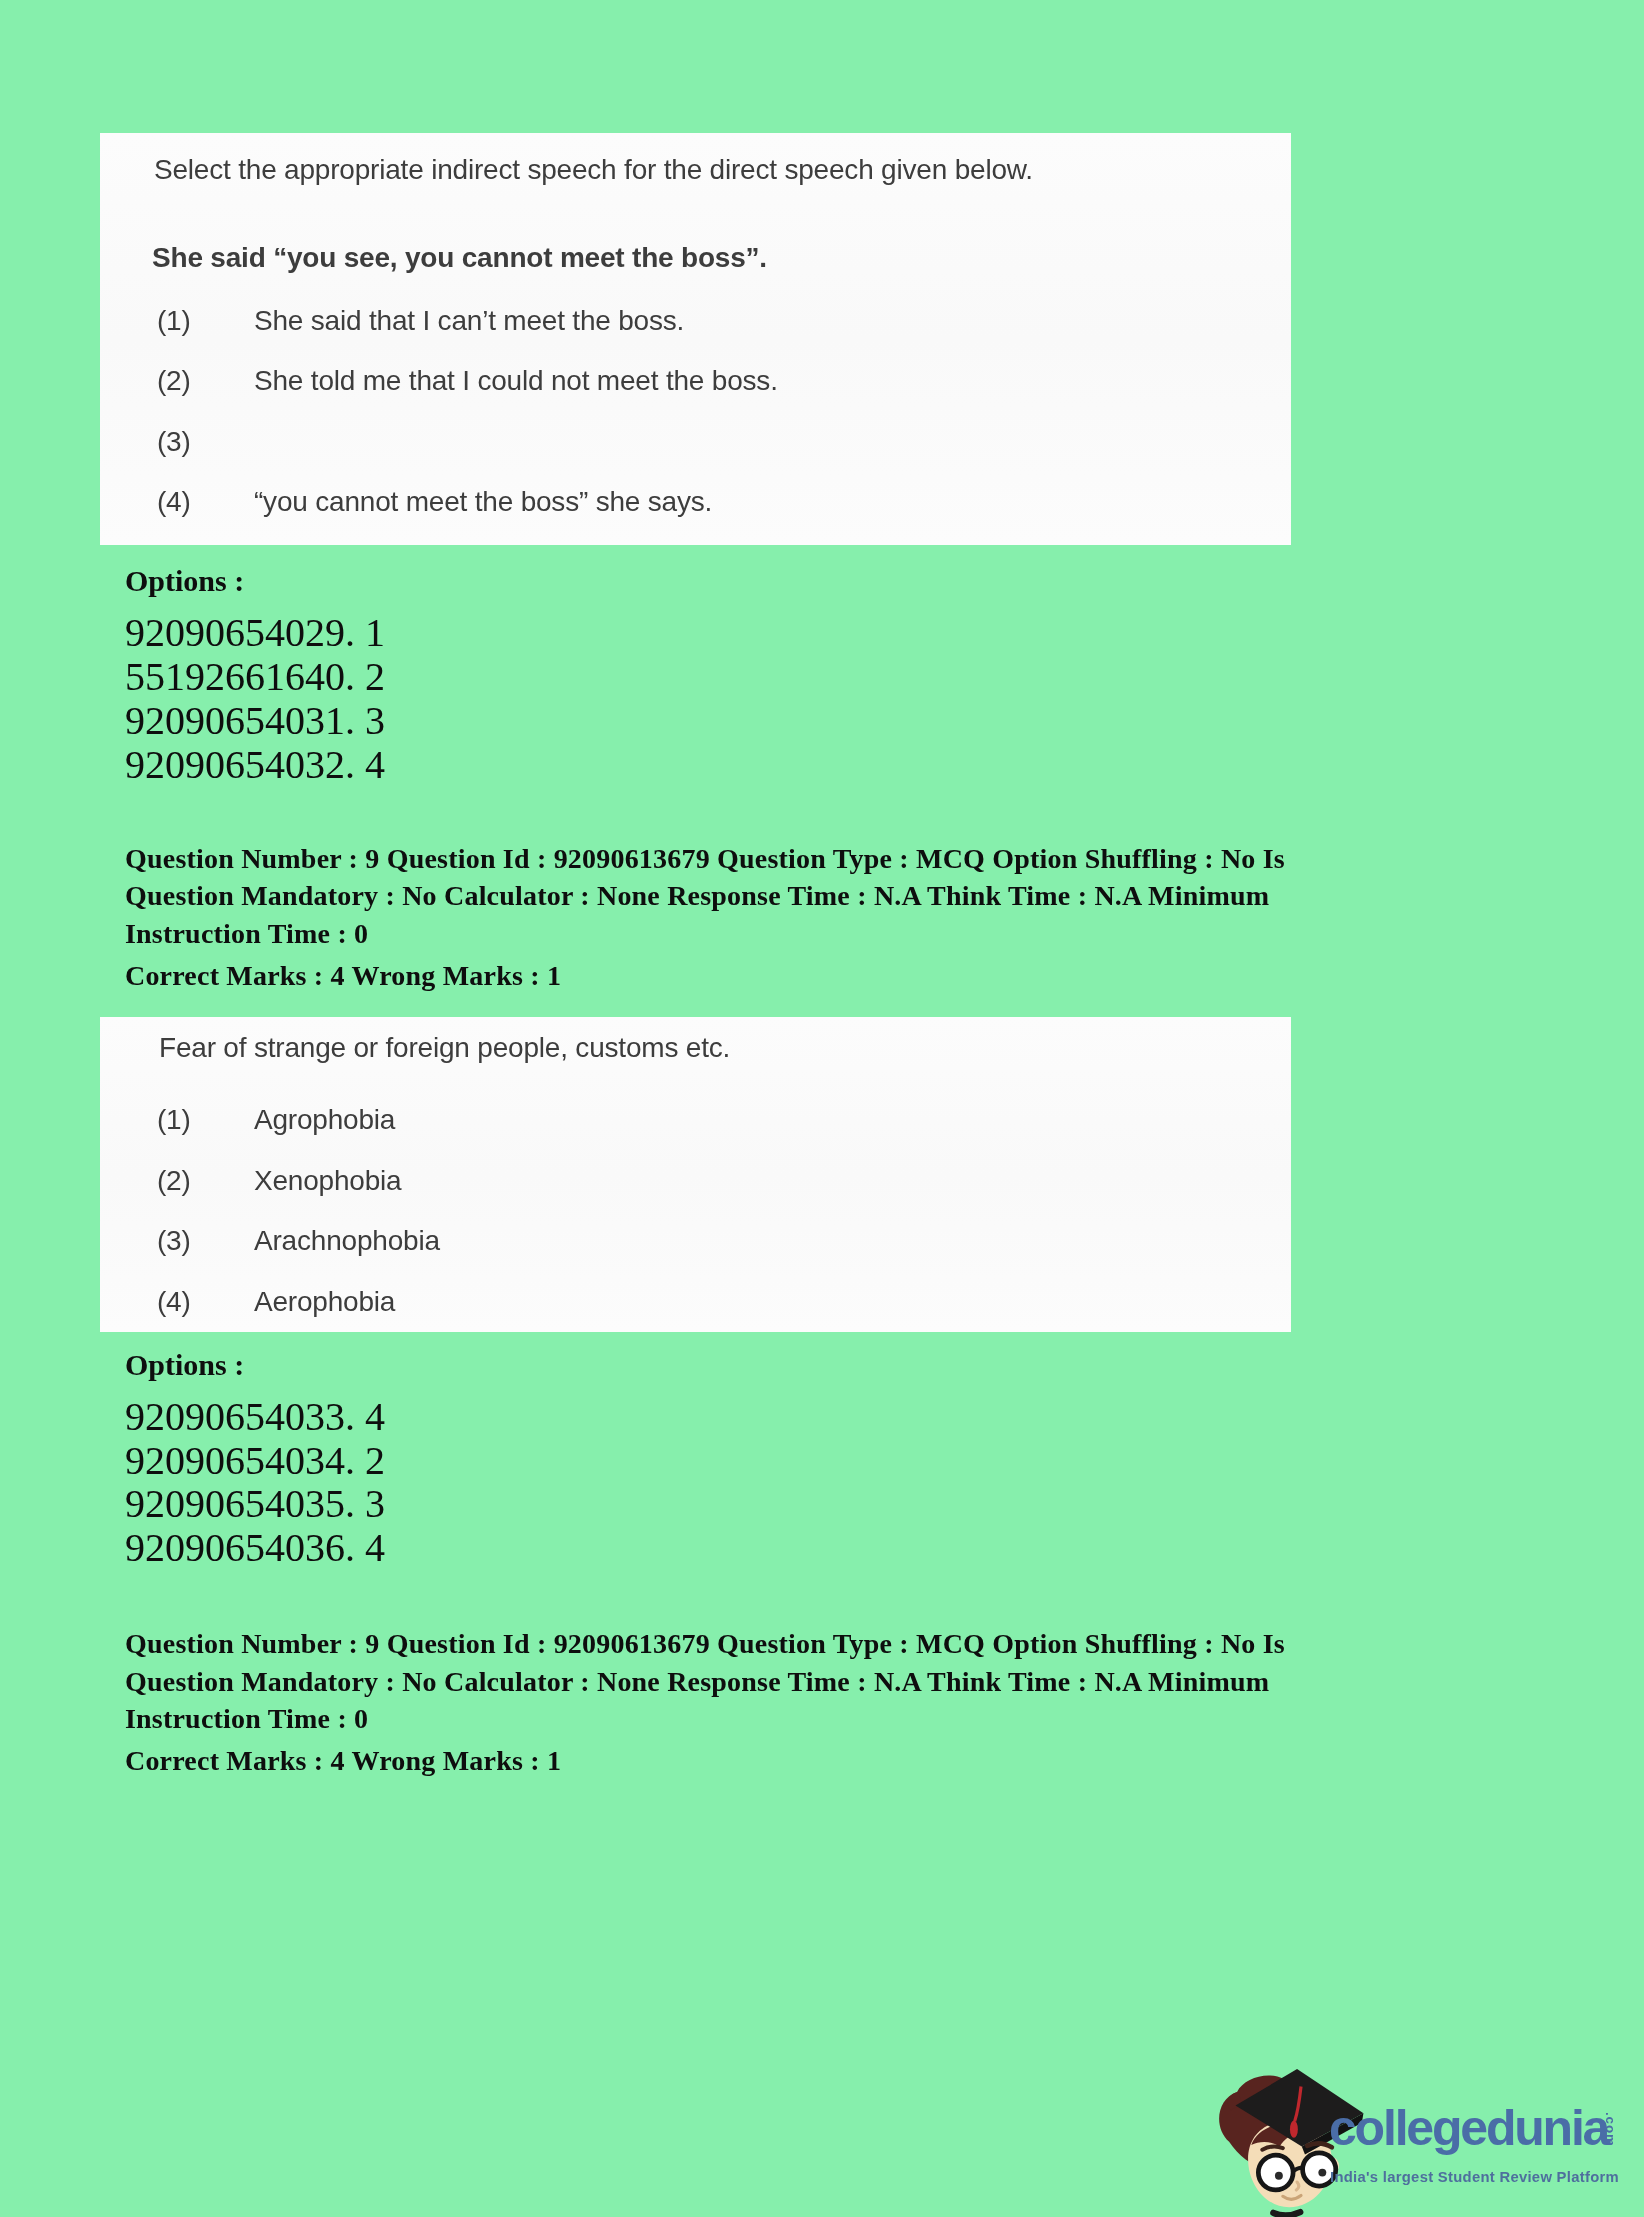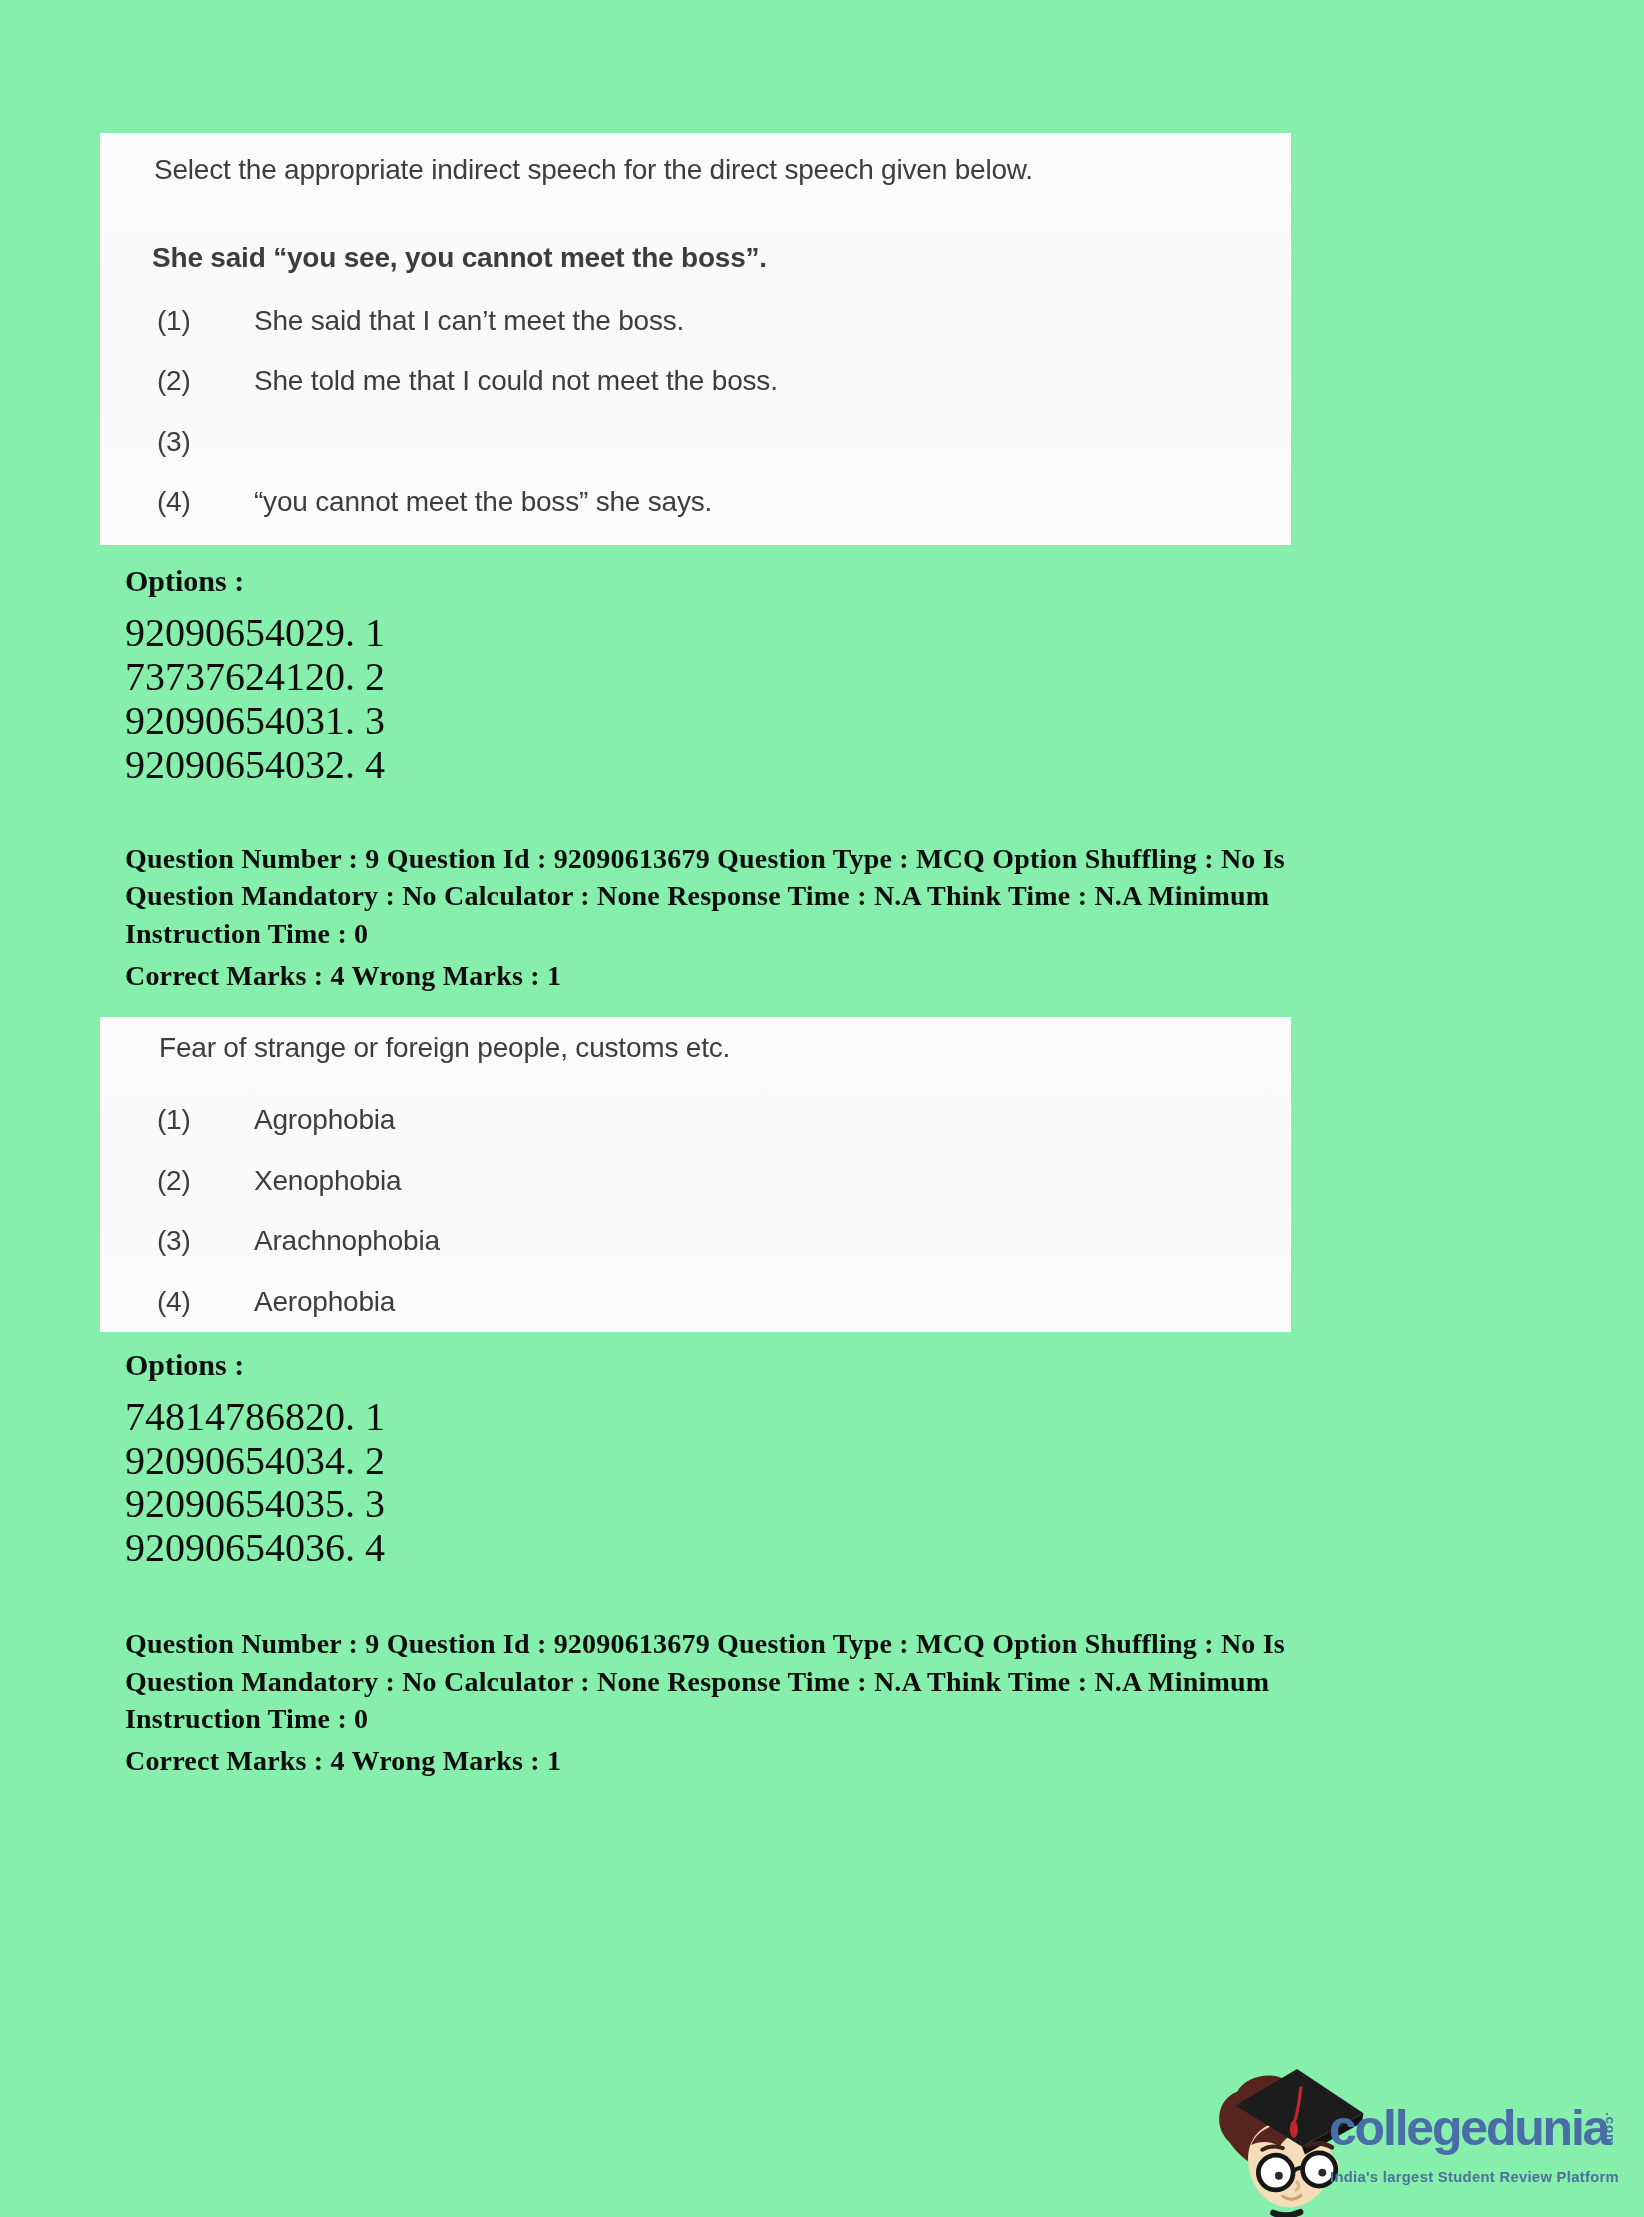--- a/index.html
+++ b/index.html
@@ -95,21 +95,21 @@
   <div class="choice" id="q1-c2">
     <span class="choice-num">(3)</span>
   </div>
   <div class="choice" id="q1-c3">
     <span class="choice-num">(4)</span>
     <span class="choice-text">“you cannot meet the boss” she says.</span>
   </div>
 
   <div class="options-label" id="q1-opts-label">Options :</div>
   <div class="option-id" id="q1-id0">92090654029. 1</div>
-  <div class="option-id" id="q1-id1">73737624120. 2</div>
+  <div class="option-id" id="q1-id1">55192661640. 2</div>
   <div class="option-id" id="q1-id2">92090654031. 3</div>
   <div class="option-id" id="q1-id3">92090654032. 4</div>
 
   <div class="meta-line" id="q1-m0">Question Number : 9 Question Id : 92090613679 Question Type : MCQ Option Shuffling : No Is</div>
   <div class="meta-line" id="q1-m1">Question Mandatory : No Calculator : None Response Time : N.A Think Time : N.A Minimum</div>
   <div class="meta-line" id="q1-m2">Instruction Time : 0</div>
   <div class="meta-line" id="q1-marks">Correct Marks : 4 Wrong Marks : 1</div>
 
   <div class="q-prompt" id="q2-p0">Fear of strange or foreign people, customs etc.</div>
 
@@ -124,21 +124,21 @@
   <div class="choice" id="q2-c2">
     <span class="choice-num">(3)</span>
     <span class="choice-text">Arachnophobia</span>
   </div>
   <div class="choice" id="q2-c3">
     <span class="choice-num">(4)</span>
     <span class="choice-text">Aerophobia</span>
   </div>
 
   <div class="options-label" id="q2-opts-label">Options :</div>
-  <div class="option-id" id="q2-id0">74814786820. 1</div>
+  <div class="option-id" id="q2-id0">92090654033. 4</div>
   <div class="option-id" id="q2-id1">92090654034. 2</div>
   <div class="option-id" id="q2-id2">92090654035. 3</div>
   <div class="option-id" id="q2-id3">92090654036. 4</div>
 
   <div class="meta-line" id="q2-m0">Question Number : 9 Question Id : 92090613679 Question Type : MCQ Option Shuffling : No Is</div>
   <div class="meta-line" id="q2-m1">Question Mandatory : No Calculator : None Response Time : N.A Think Time : N.A Minimum</div>
   <div class="meta-line" id="q2-m2">Instruction Time : 0</div>
   <div class="meta-line" id="q2-marks">Correct Marks : 4 Wrong Marks : 1</div>
 
   <div class="footer-logo">

